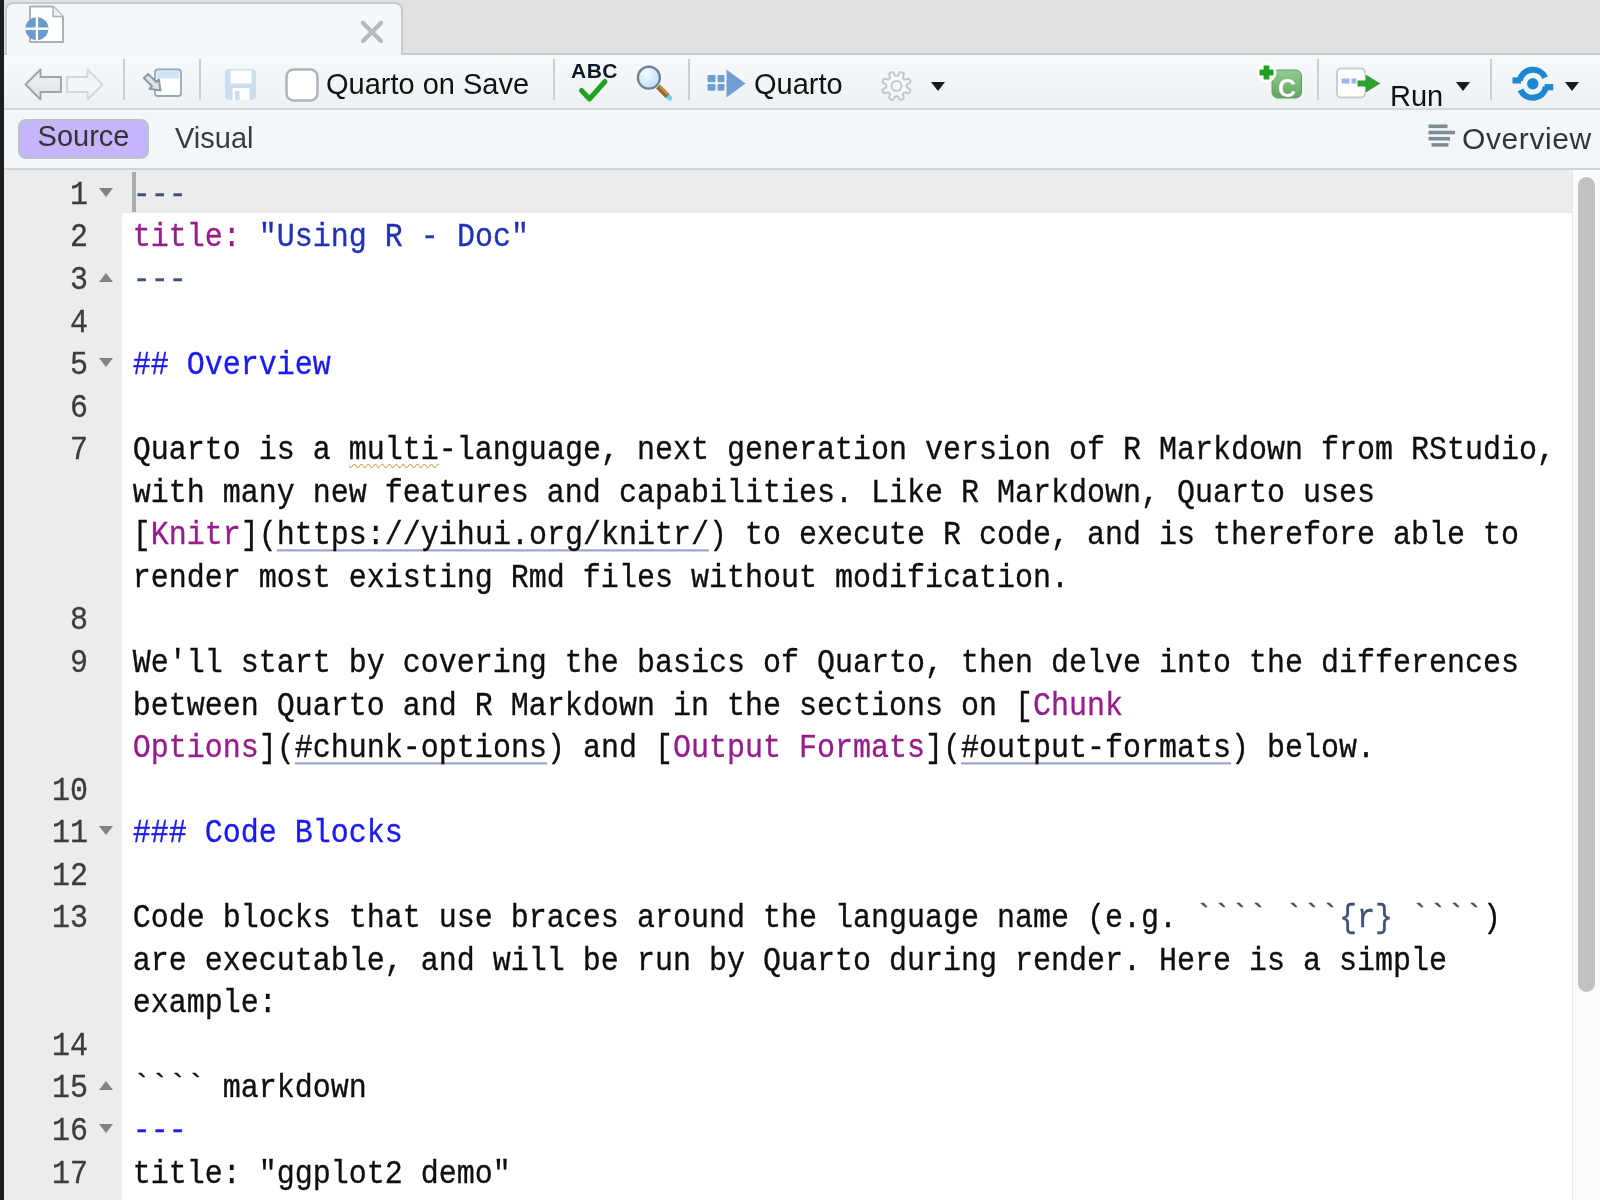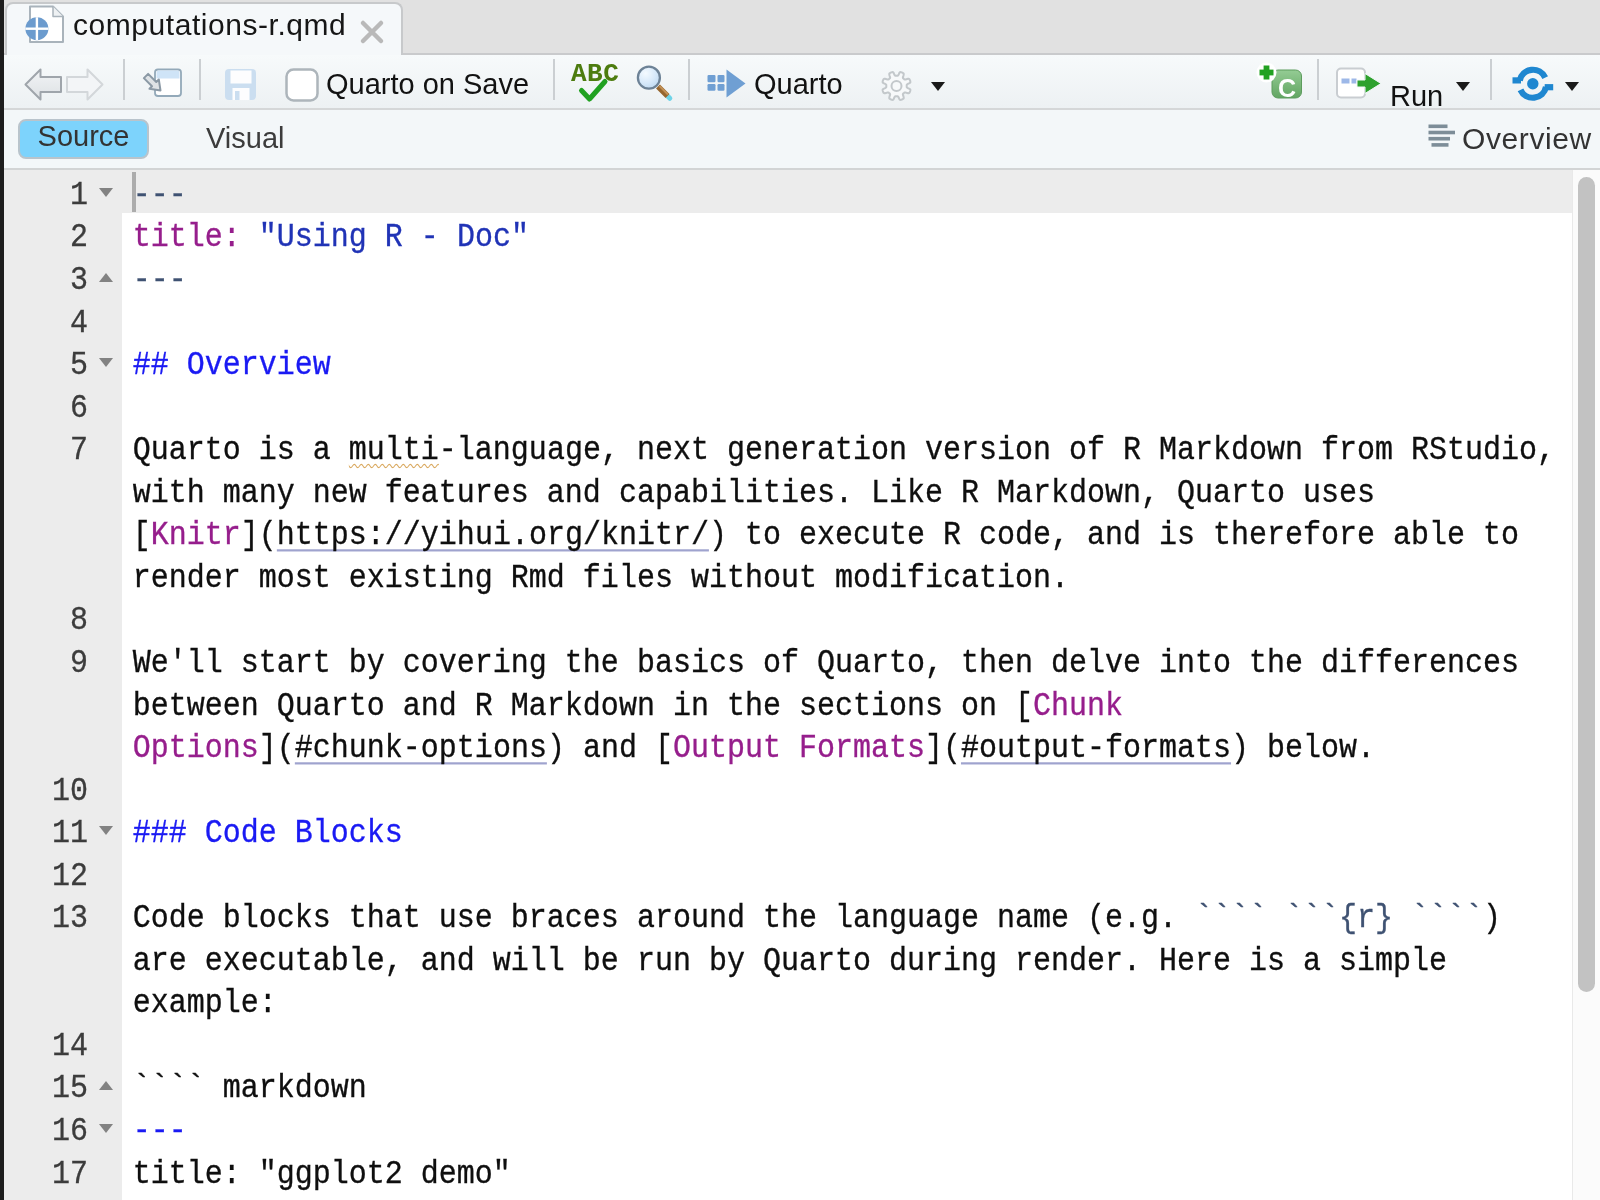--- a/index.html
+++ b/index.html
@@ -14,24 +14,24 @@
   #tab{left:5px;top:2px;width:398px;height:53px;background:#f5f8fa;
        border:2px solid #c7c9cb;border-bottom:none;border-radius:8px 8px 0 0;
        box-sizing:border-box;}
   #tabtitle{left:73px;top:7.5px;font-size:30px;color:#161616;letter-spacing:0.55px;}
   #toolbar{left:4px;top:55px;width:1596px;height:53px;
            background:linear-gradient(#f7fafb,#edf1f3);
            border-bottom:2px solid #d5d7d8;}
   #svrow{left:4px;top:110px;width:1596px;height:57.5px;background:#f3f7f9;
          border-bottom:2px solid #d2d4d5;}
   .vsep{width:2px;background:#cbcfd2;height:41px;top:59px;}
-  #srcbtn{left:18px;top:119px;width:131px;height:40px;background:#7dd3fc;
+  #srcbtn{left:18px;top:119px;width:131px;height:40px;background:#c4b5fd;
           border:2px solid #b9c4cc;border-radius:8px;box-sizing:border-box;
           text-align:center;font-size:29px;color:#333;line-height:31px;}
-  #visual{left:175px;top:122px;font-size:29px;color:#3c3c3c;margin-left:31px;}
+  #visual{left:175px;top:122px;font-size:29px;color:#3c3c3c;}
   #outlinetxt{left:1462px;top:121.8px;font-size:30px;color:#333;letter-spacing:0.6px;}
   .ctext{font-size:29px;color:#121212;}
   .tri{width:0;height:0;border-left:7px solid transparent;
        border-right:7px solid transparent;border-top:9px solid #1a1a1a;}
   
   #editor{left:4px;top:169.5px;width:1596px;height:1030.5px;background:#fff;}
   #gutter{left:4px;top:169.5px;width:118px;height:1030.5px;background:#ececec;}
   #activeline{left:122px;top:169.5px;width:1449.5px;height:43.2px;background:#ececec;}
   #scrolltrack{left:1571.5px;top:169.5px;width:28.5px;height:1030.5px;
                background:#fbfbfb;border-left:1px solid #e9e9e9;box-sizing:border-box;}
@@ -57,21 +57,20 @@
           border-right:7px solid transparent;border-top:9px solid #828282;}
   .foldup{width:0;height:0;border-left:7px solid transparent;
           border-right:7px solid transparent;border-bottom:9px solid #828282;}
   #cursor{left:131.5px;top:171.5px;width:4.5px;height:40px;background:#acacac;}
 </style>
 </head>
 <body>
 <div id="root">
   <div class="abs" id="tabbar"></div>
   <div class="abs" id="tab"></div>
-  <div class="abs" id="tabtitle">computations-r.qmd</div>
   <div class="abs" id="toolbar"></div>
   <div class="abs" id="svrow"></div>
   <div class="abs" id="leftstrip"></div>
   <div class="abs" id="srcbtn">Source</div>
   <div class="abs" id="visual">Visual</div>
   <div class="abs" id="outlinetxt">Overview</div>
 
   <div class="abs" id="editor"></div>
   <div class="abs" id="gutter"></div>
   <div class="abs" id="activeline"></div>
@@ -160,21 +159,21 @@
   </svg>
 
   <div class="abs vsep" style="left:122.5px"></div>
   <div class="abs vsep" style="left:199px"></div>
   <div class="abs vsep" style="left:553px"></div>
   <div class="abs vsep" style="left:688px"></div>
   <div class="abs vsep" style="left:1317px"></div>
   <div class="abs vsep" style="left:1490px"></div>
 
   <div class="abs ctext" style="left:326px;top:67.5px">Quarto on Save</div>
-  <div class="abs" style="left:571px;top:59px;font-family:Liberation Mono, monospace;font-weight:bold;font-size:26px;color:#4d7c0f;letter-spacing:0.5px">ABC</div>
+  <div class="abs" style="left:571px;top:59px;font-family:Liberation Sans, sans-serif;font-weight:bold;font-size:21px;color:#0f172a;letter-spacing:0.5px">ABC</div>
   <div class="abs ctext" style="left:754px;top:67.5px">Quarto</div>
   <div class="abs ctext" style="left:1390px;top:80px">Run</div>
   <div class="abs tri" style="left:931px;top:82px"></div>
   <div class="abs tri" style="left:1456px;top:82px"></div>
   <div class="abs tri" style="left:1564.5px;top:82px"></div>
   <div class="abs row" style="top:173.9px"><span class="sl">---</span></div>
   <div class="abs num" style="top:173.9px">1</div>
   <div class="abs folddn" style="left:99px;top:187.7px"></div>
   <div class="abs row" style="top:216.45px"><span class="pu">title:</span> <span class="st">"Using R - Doc"</span></div>
   <div class="abs num" style="top:216.45px">2</div>

